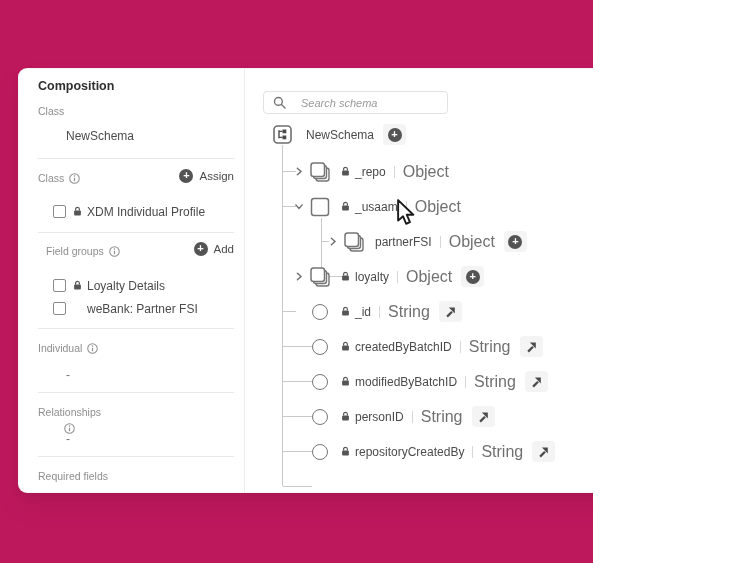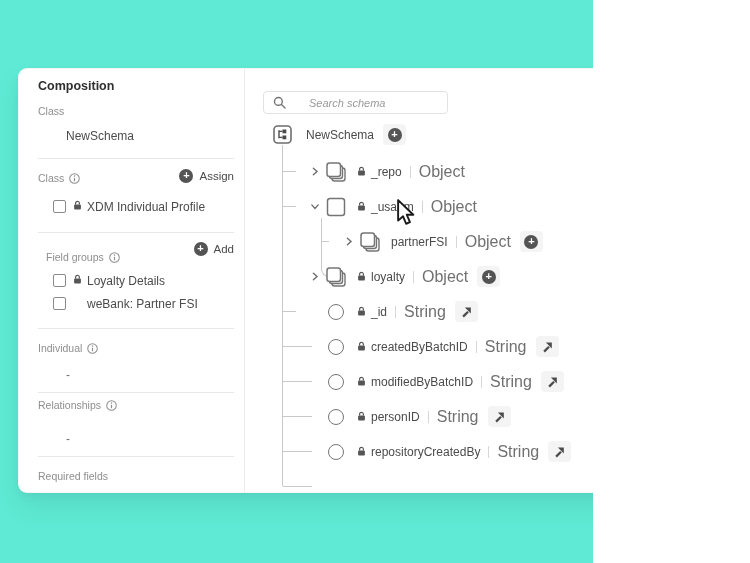--- a/index.html
+++ b/index.html
@@ -1,72 +1,72 @@
 <!DOCTYPE html>
 <html style="--accent-blue: #1473e6; --selected-fill: #aec9f5; --selected-stroke: #4b7fd4; --text-dark: #4b4b4b; --text-secondary: #707070; --text-label: #8e8e8e; --tree-line: #c9c9c9; --divider: #e8e8e8; --button-bg: #f4f4f4; --plus-dark: #545454;"><head>
 <meta charset="utf-8">
 <style>
   * { margin:0; padding:0; box-sizing:border-box; }
   html,body { background:#fff; }
   body { font-family:"Liberation Sans", sans-serif; }
-  .stage { position:relative; width:593px; height:563px; background:#5eead4; overflow:hidden; }
+  .stage { position:relative; width:593px; height:563px; background:#be185d; overflow:hidden; }
 
   .card { position:absolute; left:18px; top:68px; width:715px; height:425px; background:#fff;
           border:1px solid rgba(0,0,0,0.045); border-radius:9px;
           box-shadow:0 14px 28px rgba(0,0,0,0.07), 0 4px 10px rgba(0,0,0,0.04); overflow:hidden; }
   .vdivider { position:absolute; left:225px; top:0; bottom:0; width:1px; background:#ececec; }
 
   
   .left-panel { position:absolute; left:0; top:0; width:225px; height:100%; }
   .lp-title { position:absolute; left:19px; top:10px; font-size:12.5px; font-weight:700; color:#2f2f2f; }
   .lp-label { font-size:10.5px; color:var(--text-label); display:flex; align-items:center; gap:5px; }
   .lp-row-label { position:absolute; left:19px; }
   .schema-label { top:36px; }
   .schema-value { position:absolute; left:47px; top:60px; font-size:12px; color:var(--text-dark); }
   .hr { position:absolute; left:19px; width:196px; height:1px; background:var(--divider); }
   .hr1{top:89px;} .hr2{top:163px;} .hr3{top:259px;} .hr4{top:323px;} .hr5{top:387px;}
-  .class-label{top:103px;} .fg-label{top:182px;padding-left:8px;} .id-label{top:273px;} .rel-label{top:330px;} .req-label{top:401px;}
+  .class-label{top:103px;} .fg-label{top:176px;padding-left:8px;} .id-label{top:273px;} .rel-label{top:337px;flex-direction:column;} .req-label{top:401px;}
   .panel-action { position:absolute; right:10px; display:flex; align-items:center; gap:6px;
                   background:none; border:none; cursor:pointer; font-family:inherit;padding-left:20px; }
   .assign-action{ top:100px; } .add-action{ top:173px; }
   .panel-action .action-label { font-size:11.5px; color:var(--text-dark); }
   .plus-circle { width:14px; height:14px; border-radius:50%; background:var(--plus-dark);
                  display:flex; align-items:center; justify-content:center; flex:none; }
   .plus-circle::before { content:"+"; color:#fff; font-size:11px; font-weight:700; line-height:1; margin-top:-1px; }
   .check-list { position:absolute; left:34px; right:0; }
   .class-list{ top:131px; } .fg-list{ top:205px; }
-  .check-row { display:flex; height:23px; }
+  .check-row { display:flex; align-items:center; height:23px; }
   .checkbox { width:13px; height:13px; border:1.6px solid #8a8a8a; border-radius:2px; background:#fff; flex:none; }
   .lockicon { margin-left:7px; flex:none; display:flex; }
   .ghost { visibility:hidden; }
   .check-label { margin-left:5px; font-size:12px; color:var(--text-dark); white-space:nowrap; }
   .dash-value { position:absolute; left:47px; font-size:12px; color:var(--text-secondary); }
   .id-dash{ top:299px; } .rel-dash{ top:363px; }
 
   
   .search-box { position:absolute; left:244px; top:22px; width:185px; height:23px; border:1px solid #e2e2e2;
-                border-radius:4px; display:flex; align-items:center; padding-left:9px; gap:23px; background:#fff; }
+                border-radius:4px; display:flex; align-items:center; padding-left:9px; gap:15px; background:#fff; }
   .search-box input { border:none; outline:none; width:130px; font-size:11px; font-style:italic;
                       color:#6e6e6e; font-family:inherit; background:transparent; }
   .search-box input::placeholder { color:#9a9a9a; font-style:italic; }
 
   .tree { position:absolute; left:252px; top:52px; width:460px; height:395px; }
   .connectors { position:absolute; inset:0; z-index:0; }
   .trunk { position:absolute; left:11px; top:24px; width:1px; height:341px; background:var(--tree-line); }
   .elbow { position:absolute; left:50px; top:97px; width:22px; height:59px;
            border-left:1px solid var(--tree-line); border-bottom:1px solid var(--tree-line);
            border-bottom-left-radius:8px; }
   .pstub { position:absolute; left:51px; top:120px; width:7px; height:1px; background:var(--tree-line); }
   .stub { position:absolute; height:1px; background:var(--tree-line); left:12px; }
 
   .root-row { position:absolute; top:3px; left:2px; display:flex; align-items:center; z-index:1; }
   .root-name { margin-left:14px; font-size:12px; color:var(--text-dark); }
   .root-row .mini-btn { margin-left:9px; }
 
-  .rows { position:absolute; top:33px; left:16px; right:0; z-index:1; }
+  .rows { position:absolute; top:33px; left:0; right:0; z-index:1; }
   .tree-row { display:flex; align-items:center; height:35px; position:relative; }
   .tree-row.lvl1 { padding-left:24px; } .tree-row.lvl2 { padding-left:58px; }
   .chev { width:12px; flex:none; display:flex; align-items:center; }
   .chev.down svg { transform:rotate(90deg); }
   .icon-slot { width:26px; flex:none; display:flex; align-items:center; justify-content:center; }
   .leaf-circle { width:16px; height:16px; border:1.8px solid #757575; border-radius:50%; background:#fff; }
   .selected .leaf-circle { background:var(--selected-fill); border-color:var(--selected-stroke); }
   .tree-row .lockicon { margin-left:8px; }
   .nname { margin-left:5px; font-size:12px; color:var(--text-dark); white-space:nowrap; }
   .no-lock .nname { margin-left:8px; }

